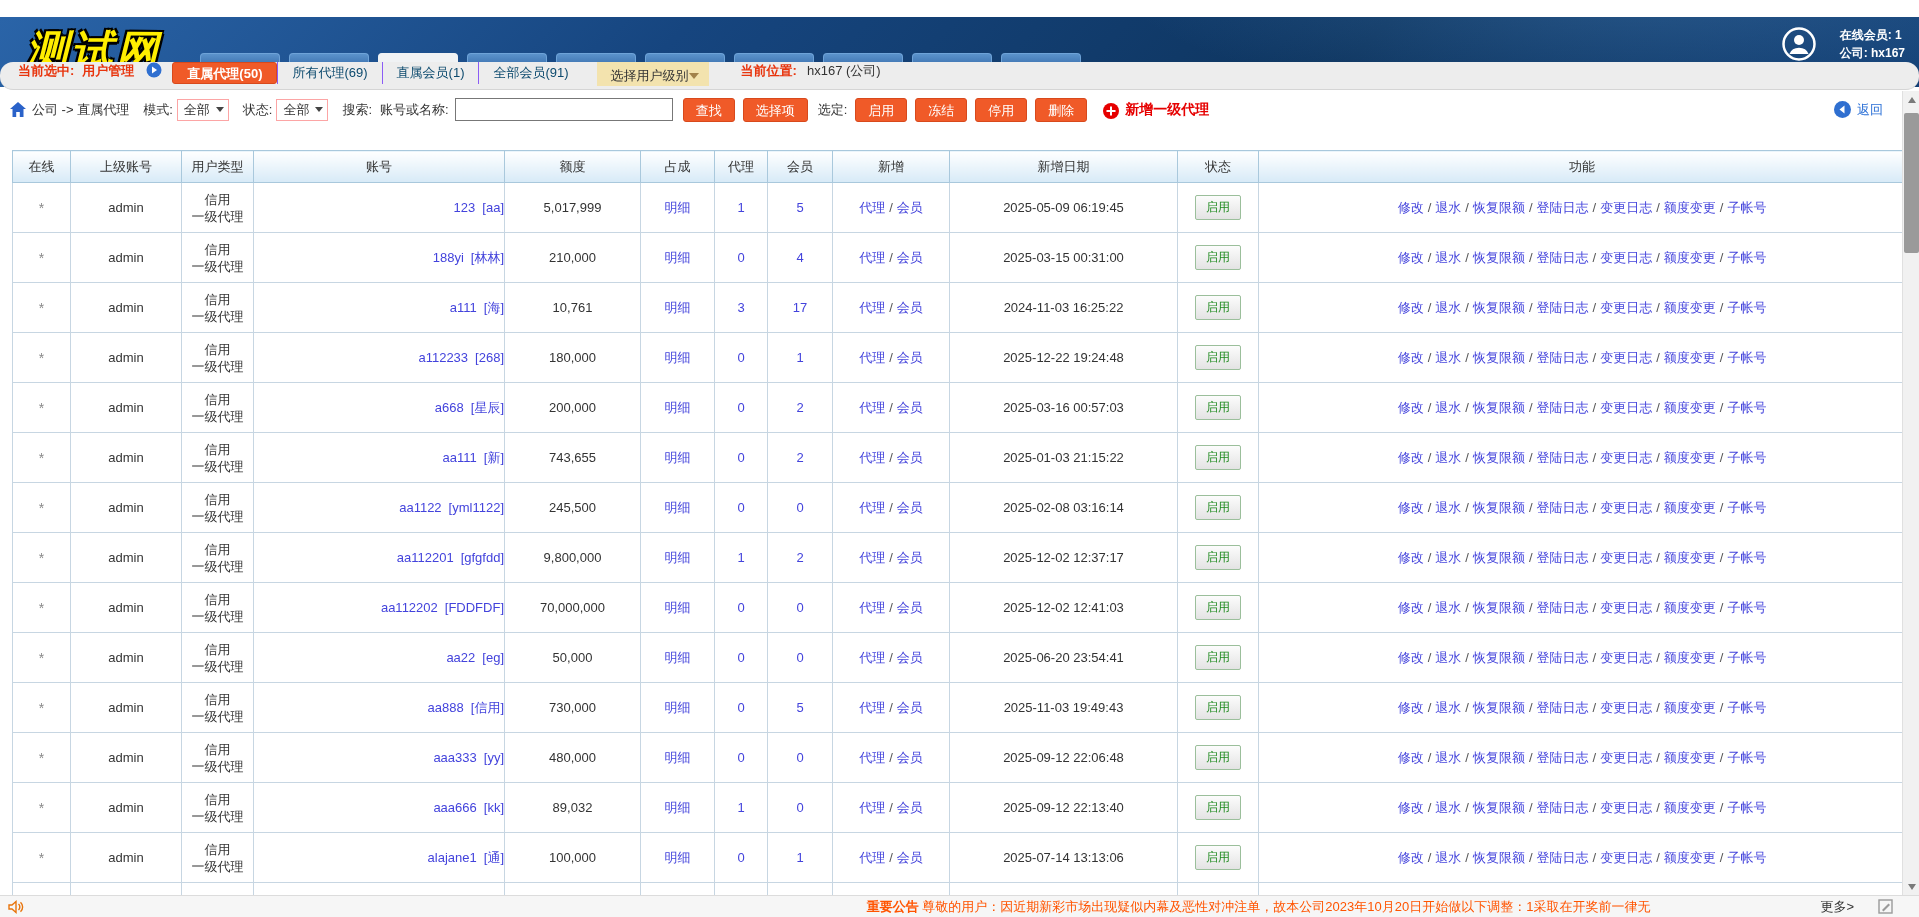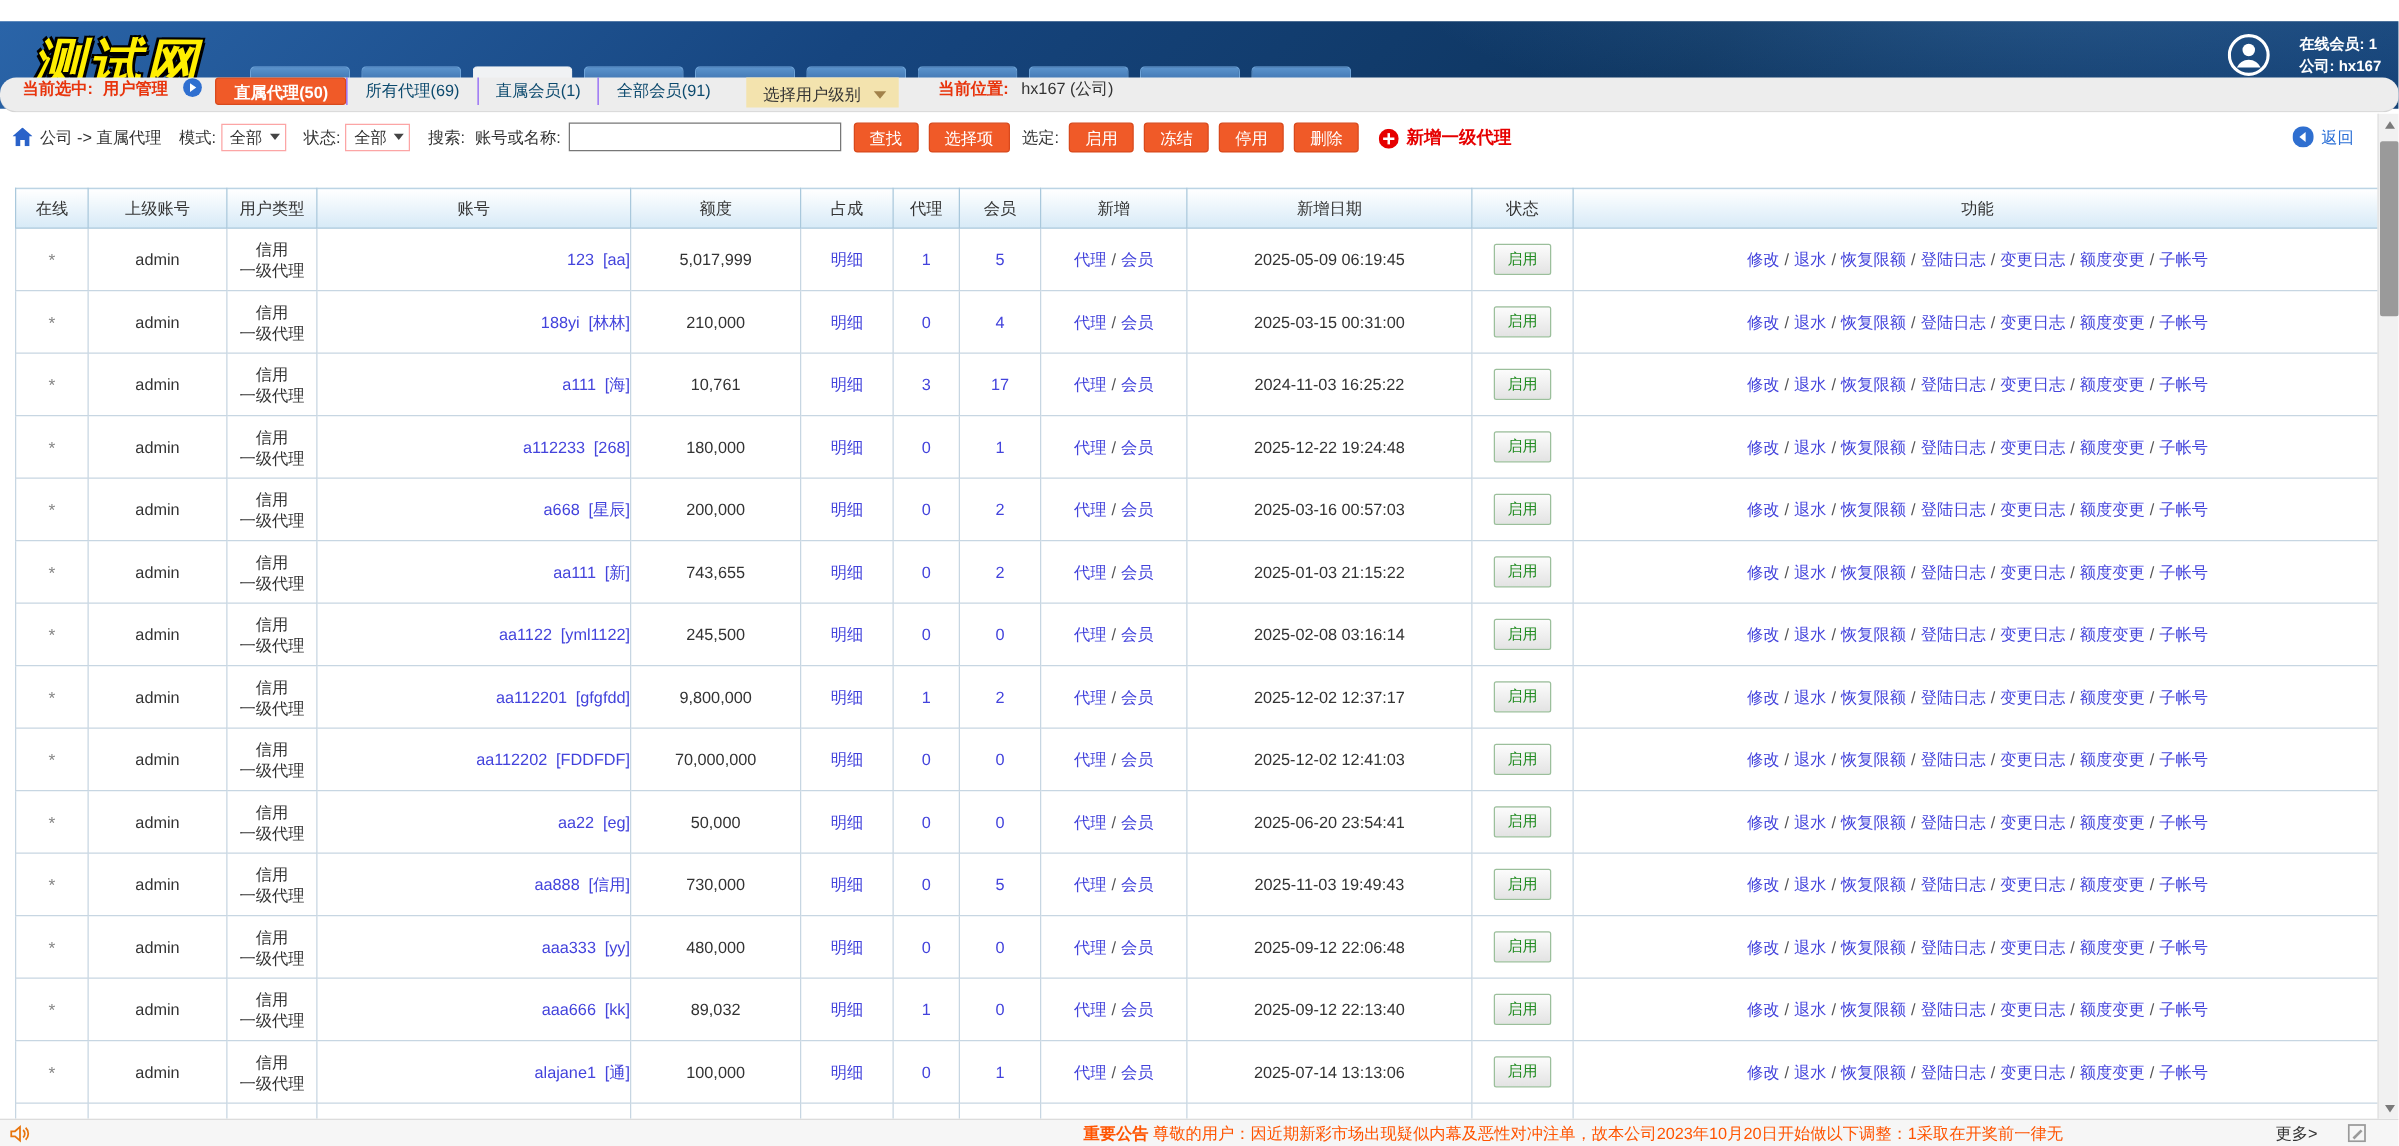--- a/index.html
+++ b/index.html
@@ -27,21 +27,21 @@
   .filter-bar { position:absolute; left:0; top:62px; width:100%; height:28px; background:#ededed;
     border-bottom:1px solid #d5d5d5; display:flex; align-items:flex-start; font-size:13px;border-radius:13px; }
   .fb-label { color:#e8340c; font-weight:bold; margin-left:18px; }
   .fb-current { color:#e8340c; font-weight:bold; margin-left:8px; }
   .fb-arrow { margin:0 10px 0 12px; }
   .pill { height:22px; line-height:22px; padding:0 14px; cursor:pointer; white-space:nowrap; }
   .pill.active { background:#f05a28; border:1px solid #d8491c; color:#fff; border-radius:3px; font-weight:bold; }
   .pill.plain { color:#0c4a6e; border-left:1px solid #8b5cf6; }
   .pill.plain:first-of-type { border-left:none; }
   .level-dd { margin-left:14px; background:#f3e3ae; color:#333; height:24px; line-height:24px;
-    padding:4px 10px 0 14px; display:flex; align-items:center; gap:10px; cursor:pointer; }
+    padding:4px 10px 0 14px; display:flex; align-items:center; cursor:pointer; }
   .dd-tri { width:0; height:0; border-left:5px solid transparent; border-right:5px solid transparent;
     border-top:6px solid #a2824a; }
   .fb-pos-label { color:#e8340c; font-weight:bold; margin-left:32px; }
   .fb-pos-value { color:#333; margin-left:10px; }
 
   
   .toolbar { position:absolute; left:0; top:91px; width:100%; height:37px; background:#fff;
     display:flex; align-items:center; font-size:13px; color:#333; }
   .tb-breadcrumb { margin-left:10px; display:flex; align-items:center; gap:6px; }
   .tb-label { margin-left:14px; white-space:nowrap; }

